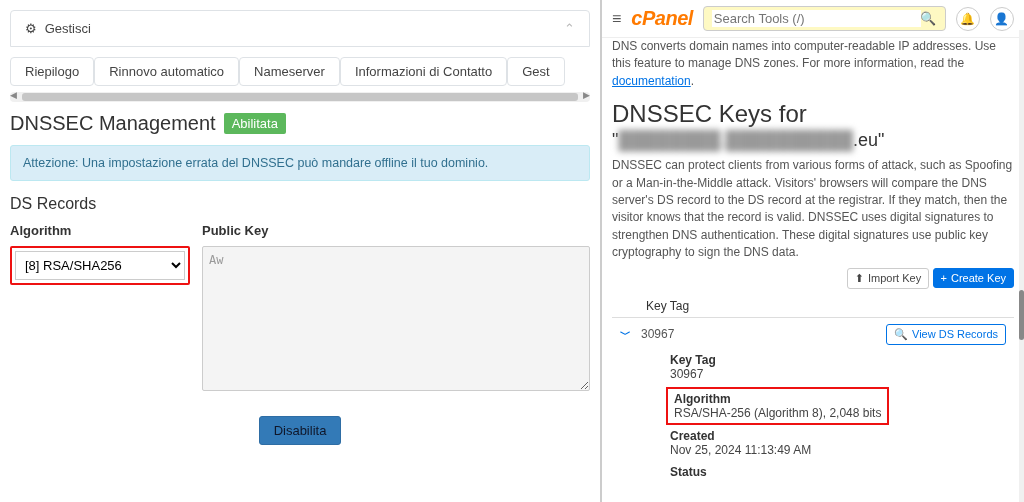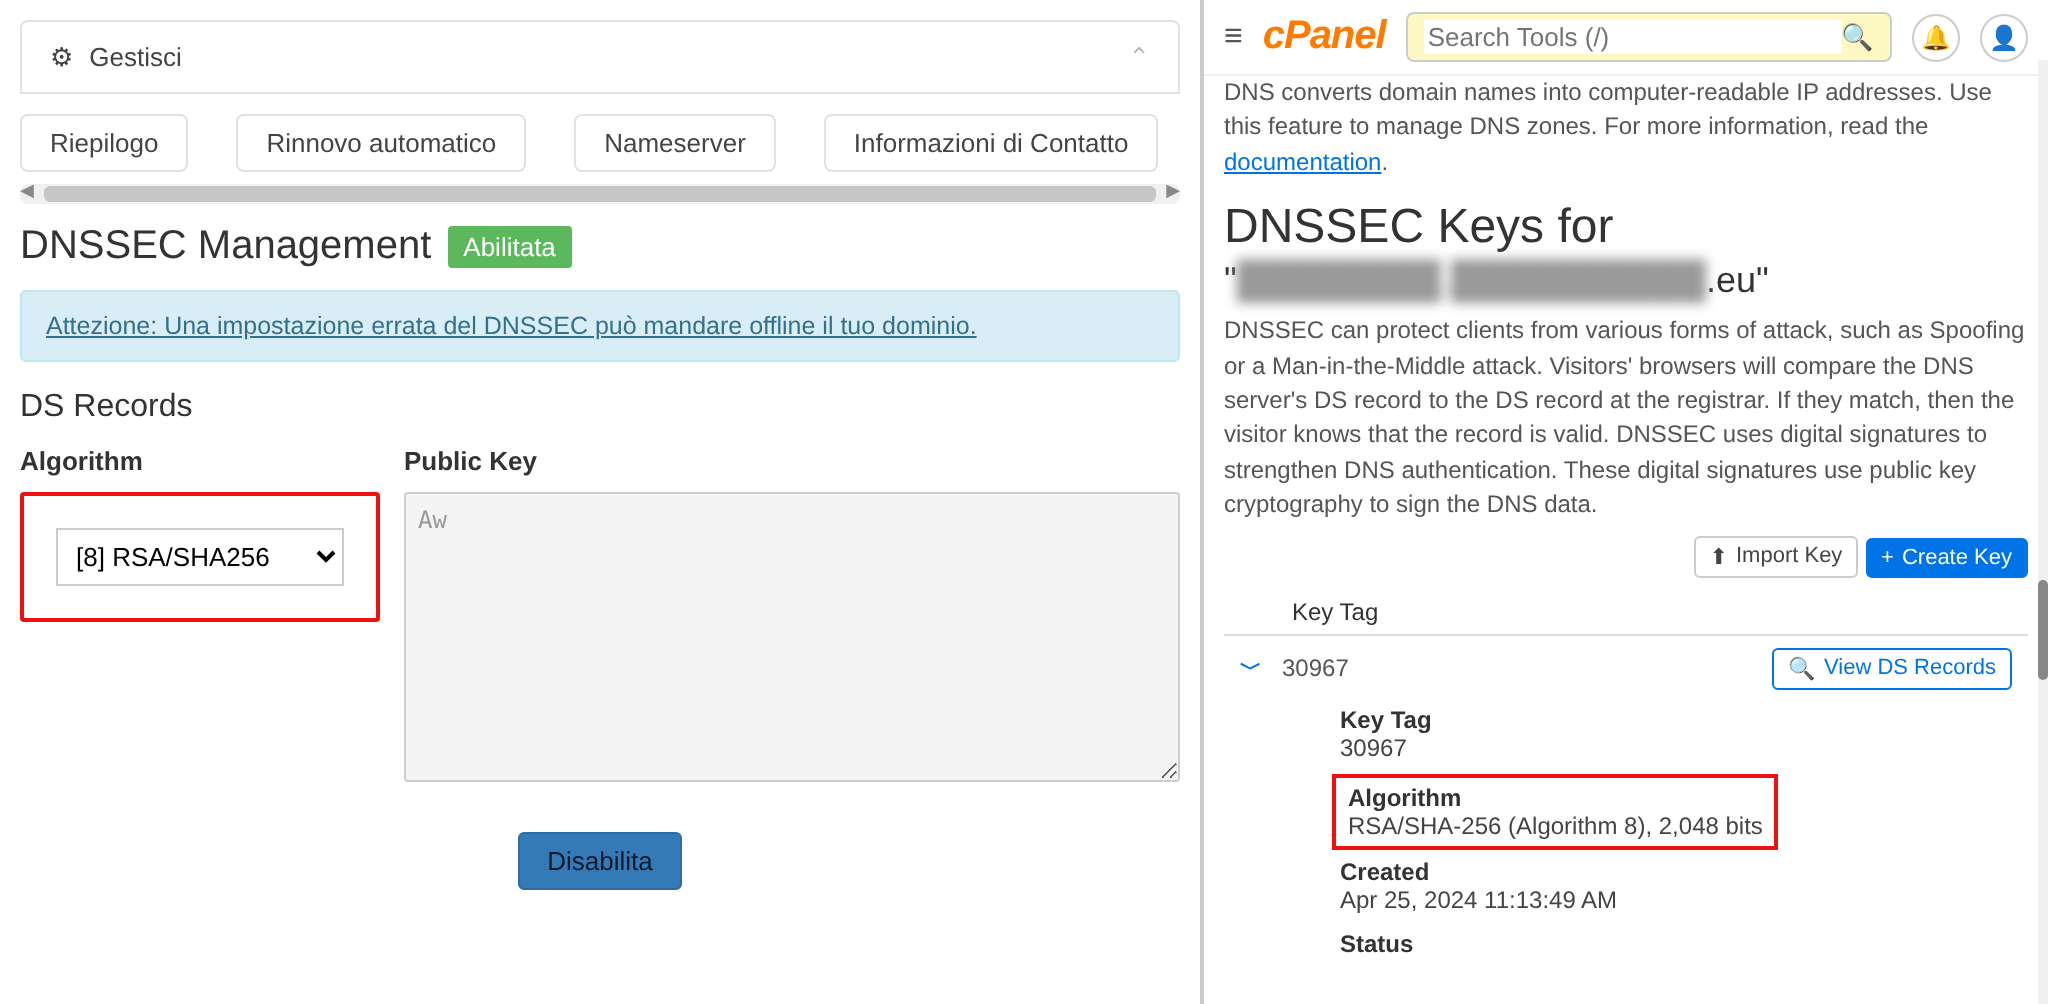--- a/index.html
+++ b/index.html
@@ -28,21 +28,21 @@
     border-radius: 4px 4px 0 0;
     padding: 10px 14px;
     display: flex;
     align-items: center;
     gap: 8px;
     color: #444;
   }
   .gestisci-bar .chev { margin-left: auto; color: #bbb; }
   .tabs-row {
     display: flex;
-    gap: 24px;
+    gap: 0;
     padding: 0 10px 6px 10px;
     overflow: hidden;
   }
   .tab-btn {
     border: 1px solid #dee2e6;
     border-radius: 4px;
     padding: 6px 14px;
     background: #fff;
     font-size: 13px;
     color: #444;
@@ -84,30 +84,29 @@
     font-weight: 500;
   }
   .alert-info {
     margin: 8px 10px;
     background: #d9edf7;
     border: 1px solid #bce8f1;
     color: #31708f;
     padding: 10px 12px;
     border-radius: 3px;
     font-size: 12.5px;
-    text-decoration: underline;
   }
   .ds-title { padding: 6px 10px; font-size: 16px; }
   .ds-row { display: flex; gap: 12px; padding: 4px 10px; }
   .ds-col-alg { width: 180px; }
   .ds-col-pk  { flex: 1; }
   .field-label { font-weight: 700; font-size: 13px; margin-bottom: 8px; }
   .select-wrap {
     border: 2px solid #e11;
-    padding: 16px;
+    padding: 3px;
     border-radius: 2px;
   }
   .alg-select {
     width: 100%;
     padding: 5px;
     font-size: 13px;
     border: 1px solid #ccc;
     background: #fff;
   }
   .pk-area {
@@ -322,21 +321,21 @@
       <div class="dl">
         <div class="dt">Key Tag</div>
         <div class="dd">30967</div>
       </div>
       <div class="dl hl-red">
         <div class="dt">Algorithm</div>
         <div class="dd">RSA/SHA-256 (Algorithm 8), 2,048 bits</div>
       </div>
       <div class="dl" style="margin-top:6px">
         <div class="dt">Created</div>
-        <div class="dd">Apr 25, 2024 11:13:49 AM</div>
+        <div class="dd">Nov 25, 2024 11:13:49 AM</div>
       </div>
       <div class="dl">
         <div class="dt">Status</div>
 
       </div>
     </div>
 
   </div>
 
   <div class="right-scroll"></div>

